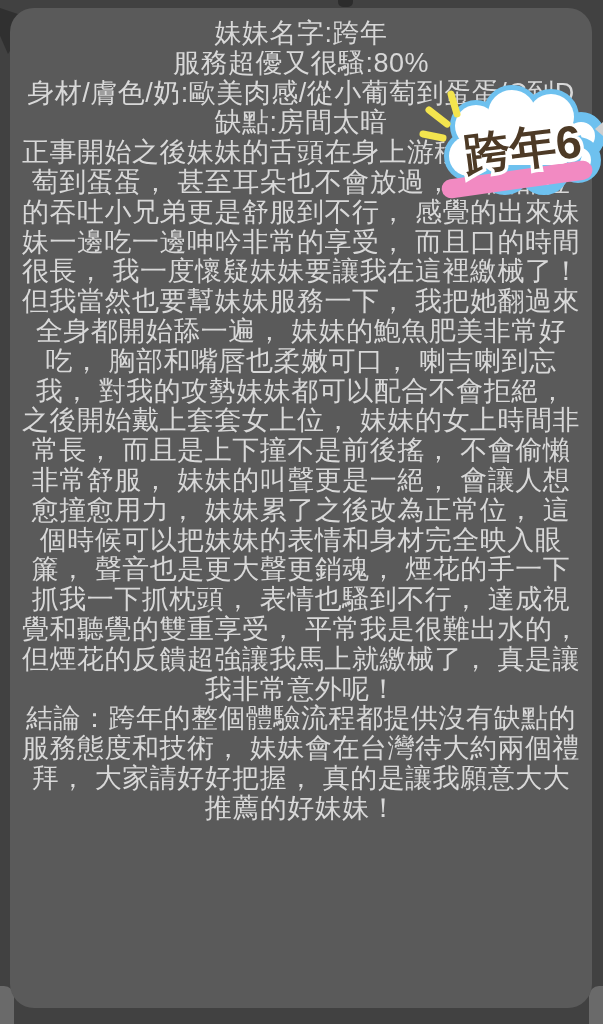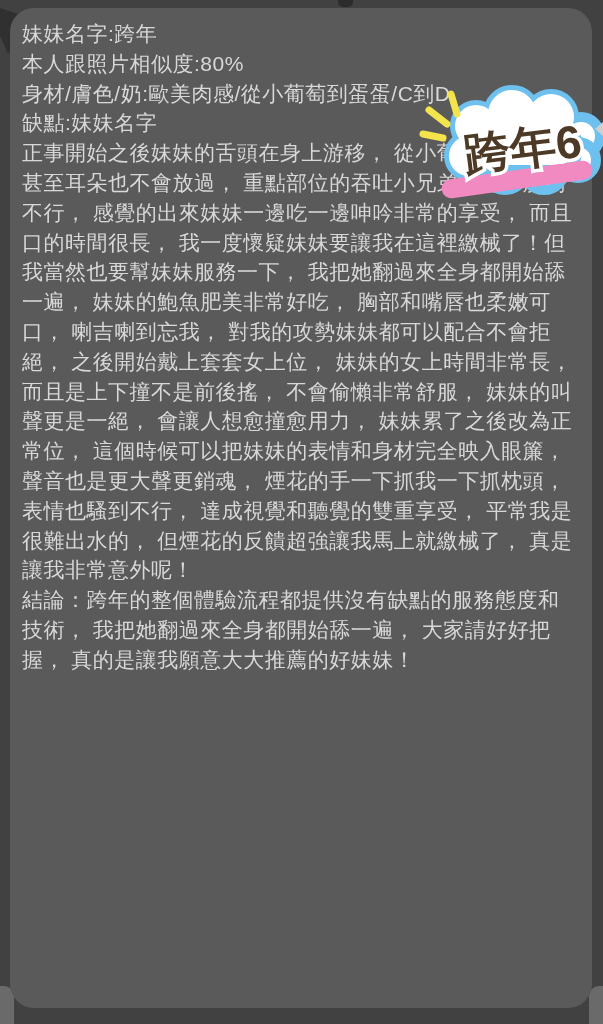--- a/index.html
+++ b/index.html
@@ -23,24 +23,24 @@
   .bubble-tail{
     position:absolute;
     left:0;top:6px;
     width:40px;height:48px;
     background:#303030;
     clip-path:polygon(0 4%,78% 26%,20% 100%,0 62%);
     z-index:1;
   }
   .post-text{
     color:#d8d8d8;
-    font-size:21px;
+    font-size:27px;
     line-height:29.8px;
     letter-spacing:0.5px;
-    text-align:left;
+    text-align:center;
     word-break:break-all;
   }
   .post-text .line,.post-text .para{margin:0;padding:0;}
   .badge{
     position:absolute;
     left:413px;top:84px;
     width:196px;height:126px;
     z-index:3;
     pointer-events:none;
   }
@@ -75,25 +75,25 @@
 <body>
 
 <div class="corner-patch left"></div>
 <div class="corner-patch right"></div>
 
 <div class="bubble-tail"></div>
 
 <div class="bubble">
   <div class="post-text">
     <div class="line">妹妹名字:跨年</div>
-    <div class="line">本人跟照片相似度:80%</div>
+    <div class="line">服務超優又很騷:80%</div>
     <div class="line">身材/膚色/奶:歐美肉感/從小葡萄到蛋蛋/C到D</div>
-    <div class="line">缺點:妹妹名字</div>
+    <div class="line">缺點:房間太暗</div>
     <div class="para">正事開始之後妹妹的舌頭在身上游移， 從小葡萄到蛋蛋， 甚至耳朵也不會放過， 重點部位的吞吐小兄弟更是舒服到不行， 感覺的出來妹妹一邊吃一邊呻吟非常的享受， 而且口的時間很長， 我一度懷疑妹妹要讓我在這裡繳械了！但我當然也要幫妹妹服務一下， 我把她翻過來全身都開始舔一遍， 妹妹的鮑魚肥美非常好吃， 胸部和嘴唇也柔嫩可口， 喇吉喇到忘我， 對我的攻勢妹妹都可以配合不會拒絕， 之後開始戴上套套女上位， 妹妹的女上時間非常長， 而且是上下撞不是前後搖， 不會偷懶非常舒服， 妹妹的叫聲更是一絕， 會讓人想愈撞愈用力， 妹妹累了之後改為正常位， 這個時候可以把妹妹的表情和身材完全映入眼簾， 聲音也是更大聲更銷魂， 煙花的手一下抓我一下抓枕頭， 表情也騷到不行， 達成視覺和聽覺的雙重享受， 平常我是很難出水的， 但煙花的反饋超強讓我馬上就繳械了， 真是讓我非常意外呢！</div>
-    <div class="para">結論：跨年的整個體驗流程都提供沒有缺點的服務態度和技術， 我把她翻過來全身都開始舔一遍， 大家請好好把握， 真的是讓我願意大大推薦的好妹妹！</div>
+    <div class="para">結論：跨年的整個體驗流程都提供沒有缺點的服務態度和技術， 妹妹會在台灣待大約兩個禮拜， 大家請好好把握， 真的是讓我願意大大推薦的好妹妹！</div>
   </div>
 </div>
 
 <div class="badge">
   <svg width="196" height="126" viewBox="0 0 196 126" xmlns="http://www.w3.org/2000/svg">
 
     <g stroke="#6ec1ef" stroke-width="10" fill="#ffffff">
       <circle cx="63" cy="42" r="21"></circle>
       <circle cx="99" cy="30" r="24"></circle>
       <circle cx="138" cy="33" r="23"></circle>

